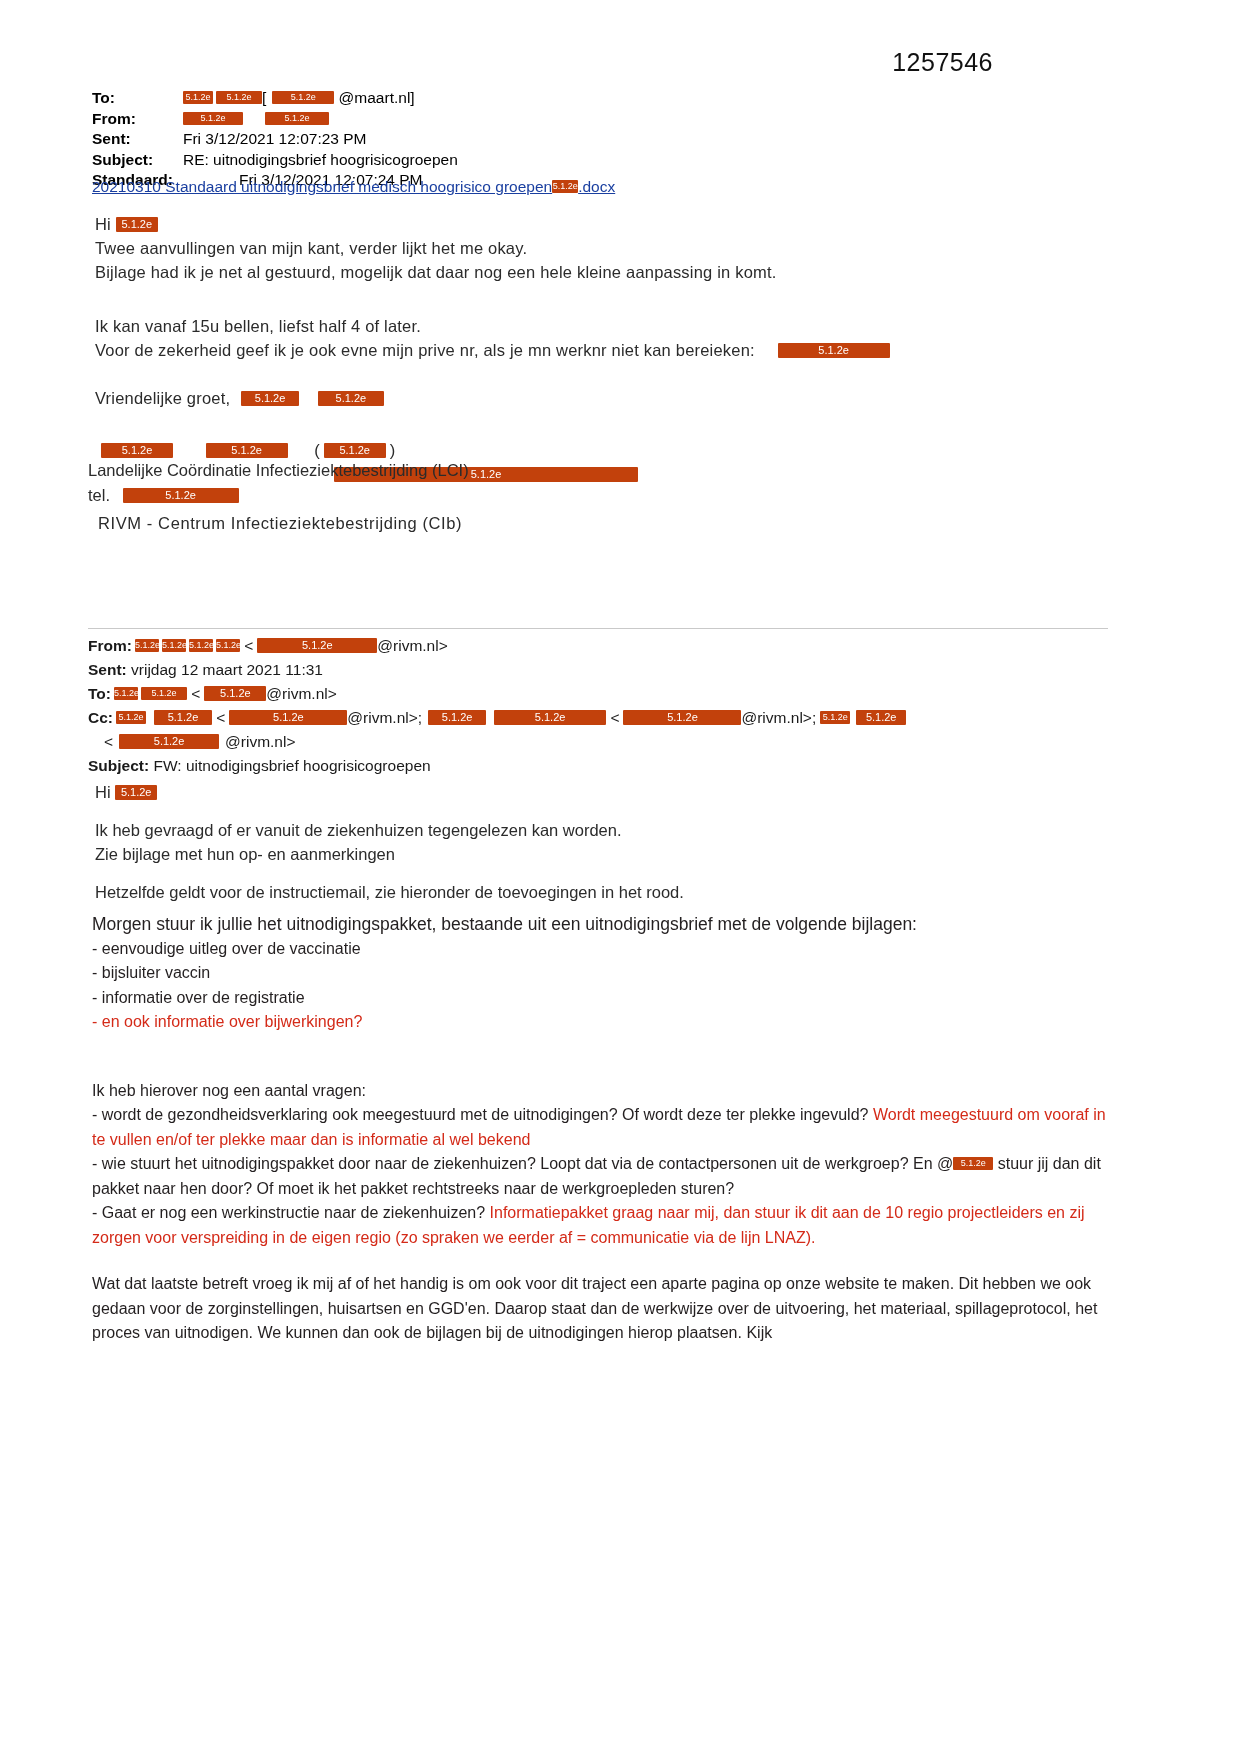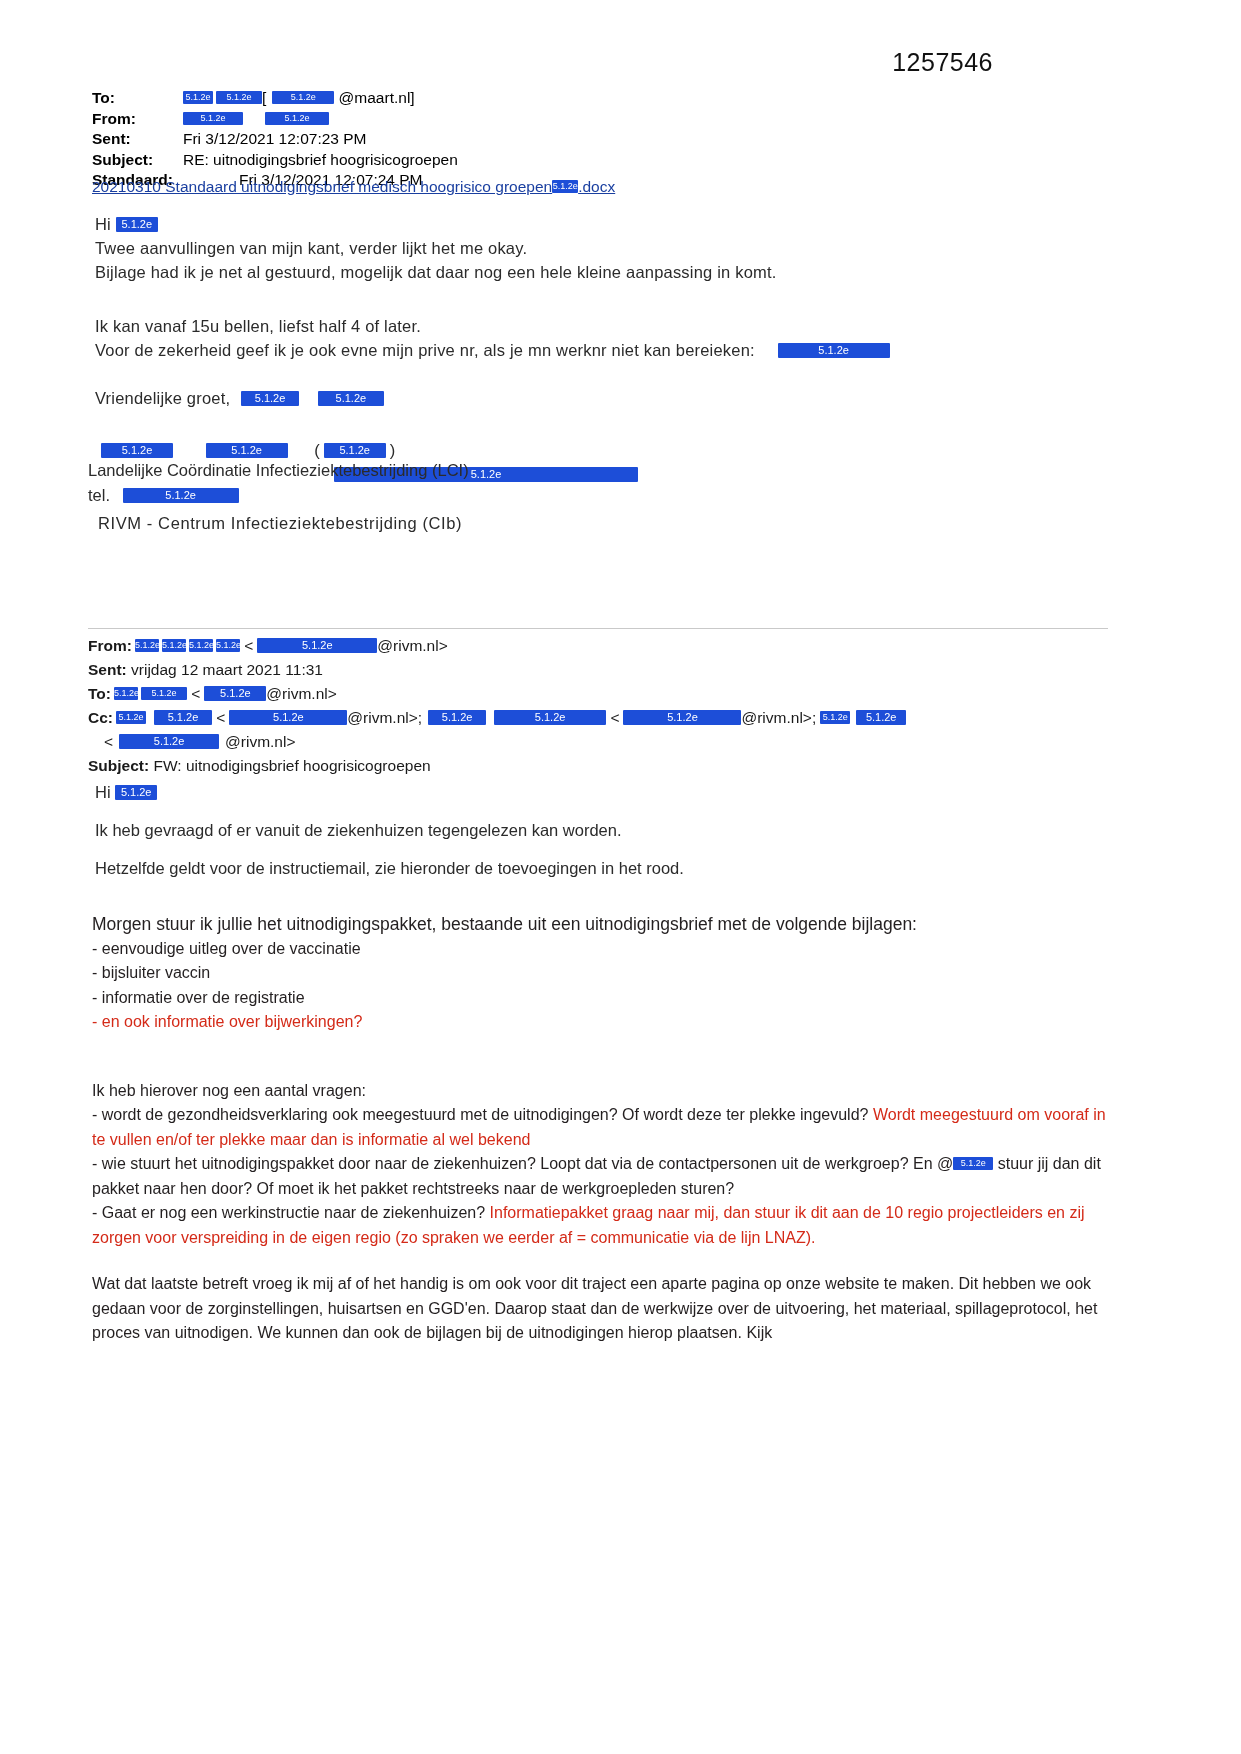--- a/index.html
+++ b/index.html
@@ -26,21 +26,21 @@
     right: 88px;
     font-size: 25px;
     letter-spacing: 0.5px;
     color: #111;
     font-family: "Liberation Sans", sans-serif;
   }
 
   
   .red {
     display: inline-block;
-    background: #1d4ed8;
+    background: #c2410c;
     color: #ffffff;
     font-size: 11px;
     line-height: 15px;
     text-align: center;
     vertical-align: middle;
     font-family: "Liberation Sans", sans-serif;
     letter-spacing: 0px;
     border-radius: 1px;
     position: relative;
     top: -1px;
@@ -274,20 +274,21 @@
     </div>
   </div>
 
   <div class="msg2">
     <p>
       <span>Hi</span>
       <span class="red" style="width:42px">5.1.2e</span>
     </p>
     <div style="height:14px"></div>
     <p>Ik heb gevraagd of er vanuit de ziekenhuizen tegengelezen kan worden.</p>
+    <p>Zie bijlage met hun op- en aanmerkingen</p>
     <div style="height:14px"></div>
     <p>Hetzelfde geldt voor de instructiemail, zie hieronder de toevoegingen in het rood.</p>
   </div>
 
   <div class="msg3">
     <p class="bigger">Morgen stuur ik jullie het uitnodigingspakket, bestaande uit een uitnodigingsbrief met de volgende bijlagen:</p>
     <p>- eenvoudige uitleg over de vaccinatie</p>
     <p>- bijsluiter vaccin</p>
     <p>- informatie over de registratie</p>
     <p class="red-text">- en ook informatie over bijwerkingen?</p>

